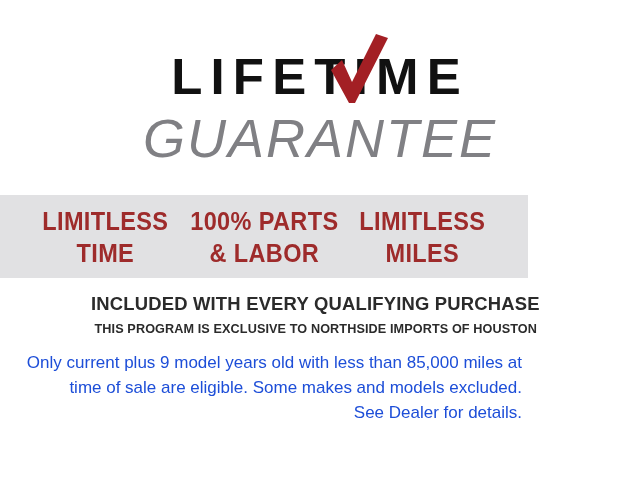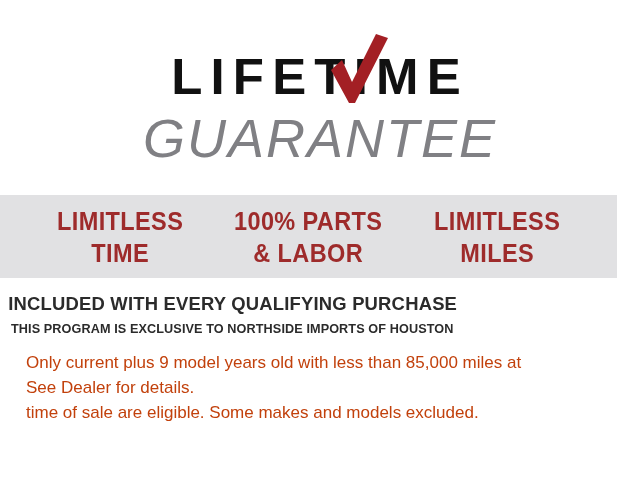--- a/index.html
+++ b/index.html
@@ -69,21 +69,21 @@
     display: block;
     margin-top: 9px;
     white-space: nowrap;
   }
 
   
   .band {
     position: absolute;
     left: 0;
     top: 195px;
-    width: 617px;
+    width: 528px;
     height: 83px;
     background: #e1e1e3;
     display: flex;
     align-items: center;
     justify-content: space-between;
     box-sizing: border-box;
     padding: 16px 26px;
   }
 
   .band-col {
@@ -99,21 +99,21 @@
   }
 
   .band-col .l2 { display: block; }
 
   
   .lower {
     position: absolute;
     left: 0;
     top: 294px;
     width: 548px;
-    text-align: left;
+    text-align: right;
   }
 
   .headline {
     font-family: "Liberation Sans", sans-serif;
     font-weight: 700;
     font-size: 19px;
     letter-spacing: 0.2px;
     color: #2b2b2b;
     line-height: 1.1;
     transform: scaleX(0.97);
@@ -127,21 +127,21 @@
     color: #2b2b2b;
     line-height: 1.1;
     margin-top: 7px;
     transform: scaleX(0.96);
   }
 
   .fineprint {
     font-family: "Liberation Sans", sans-serif;
     font-weight: 400;
     font-size: 17px;
-    color: #c2410c;
+    color: #1d4ed8;
     line-height: 1.45;
     margin-top: 15px;
     padding: 0 26px;
     box-sizing: border-box;
   }
   .fineprint .fp-line { display: block; }
 </style>
 </head>
 <body>
 
@@ -178,18 +178,18 @@
 
   </div>
 
   <div class="lower">
     <div class="headline">INCLUDED WITH EVERY QUALIFYING PURCHASE</div>
 
     <div class="subline">THIS PROGRAM IS EXCLUSIVE TO NORTHSIDE IMPORTS OF HOUSTON</div>
 
     <div class="fineprint">
       <span class="fp-line">Only current plus 9 model years old with less than 85,000 miles at</span>
+      <span class="fp-line">time of sale are eligible. Some makes and models excluded.</span>
       <span class="fp-line">See Dealer for details.</span>
-      <span class="fp-line">time of sale are eligible. Some makes and models excluded.</span>
     </div>
   </div>
 
 </div>
 
 </body></html>

